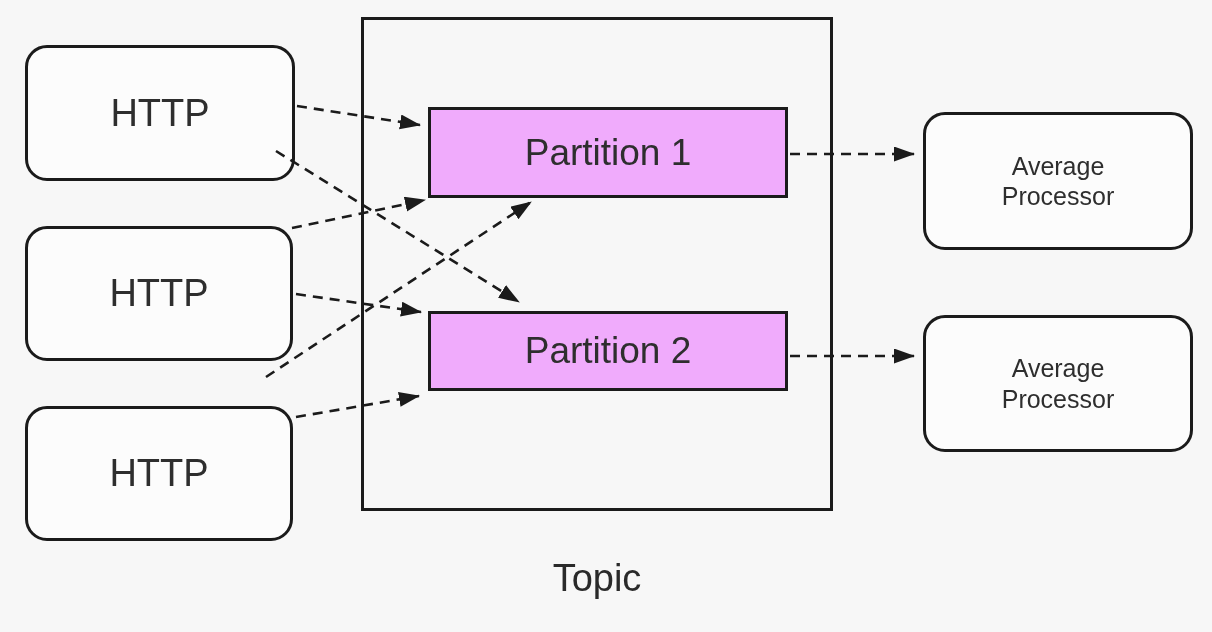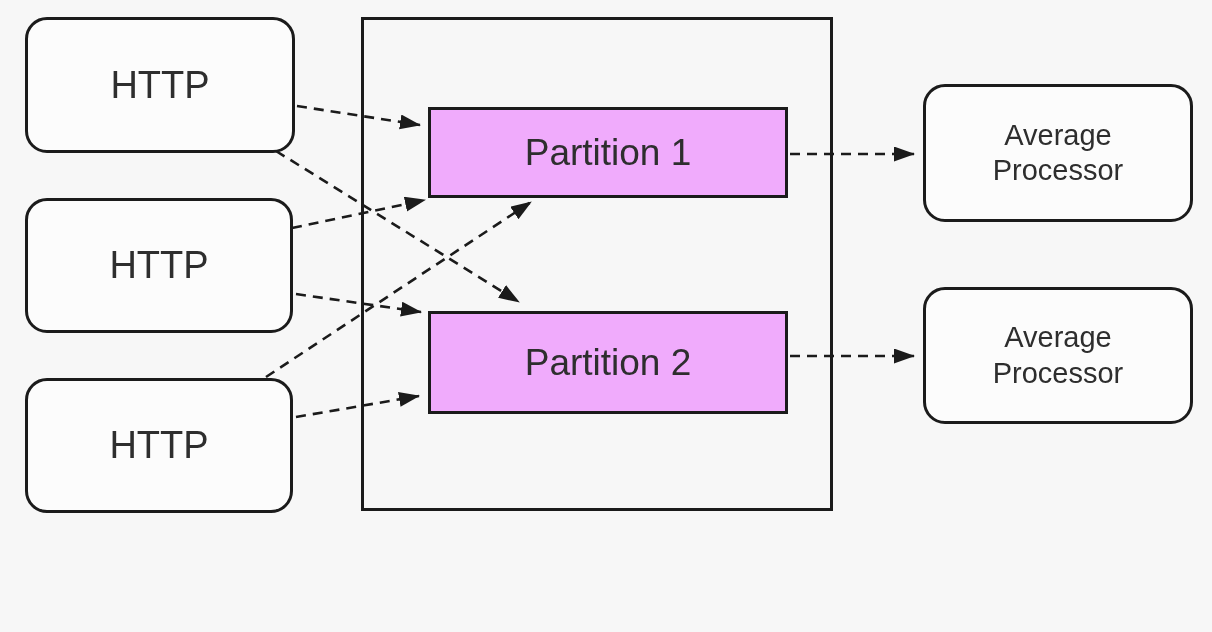--- a/index.html
+++ b/index.html
@@ -22,43 +22,44 @@
     border: 3px solid #1b1b1b;
     display: flex;
     align-items: center;
     justify-content: center;
     text-align: center;
   }
   .node {
     border-radius: 22px;
     background: #fcfcfc;
     font-size: 38px;
+    margin-top: 28px;
   }
   .http-1 { left: 25px;  top: 17px;  width: 270px; height: 136px; }
   .http-2 { left: 25px;  top: 198px; width: 268px; height: 135px; }
   .http-3 { left: 25px;  top: 378px; width: 268px; height: 135px; }
   .topic-rect {
     left: 361px; top: 17px; width: 472px; height: 494px;
     background: transparent;
     border-radius: 0;
   }
   .partition {
     position: absolute;
     box-sizing: border-box;
     border: 3px solid #1b1b1b;
     background: #f0abfc;
     display: flex;
     align-items: center;
     justify-content: center;
     font-size: 37px;
   }
   .partition-1 { left: 428px; top: 107px; width: 360px; height: 91px; }
-  .partition-2 { left: 428px; top: 311px; width: 360px; height: 103px; }
+  .partition-2 { left: 428px; top: 311px; width: 360px; height: 80px; }
   .proc {
-    font-size: 29px;
+    font-size: 25px;
     line-height: 1.22;
     padding: 0 28px;
   }
   .proc-1 { left: 923px; top: 84px;  width: 270px; height: 138px; }
   .proc-2 { left: 923px; top: 287px; width: 270px; height: 137px; }
   .topic-label {
     position: absolute;
     left: 361px;
     top: 557px;
     width: 472px;
@@ -103,20 +104,21 @@
     <span>Partition 2</span>
   </div>
 
   <div class="node proc proc-1">
     <span>Average Processor</span>
   </div>
   <div class="node proc proc-2">
     <span>Average Processor</span>
   </div>
 
+  <div class="topic-label">Topic</div>
 
   <svg class="arrows" width="1212" height="632" viewBox="0 0 1212 632">
     <defs>
       <marker id="ah" markerUnits="userSpaceOnUse" markerWidth="22" markerHeight="16" refX="20" refY="7.5" orient="auto">
         <path d="M0,0 L21,7.5 L0,15 Z" fill="#1b1b1b"></path>
       </marker>
     </defs>
     <line class="arrow-line" x1="297" y1="106" x2="420" y2="125" marker-end="url(#ah)"></line>
     <line class="arrow-line" x1="276" y1="151" x2="519" y2="302" marker-end="url(#ah)"></line>
     <line class="arrow-line" x1="292" y1="228" x2="425" y2="200" marker-end="url(#ah)"></line>

